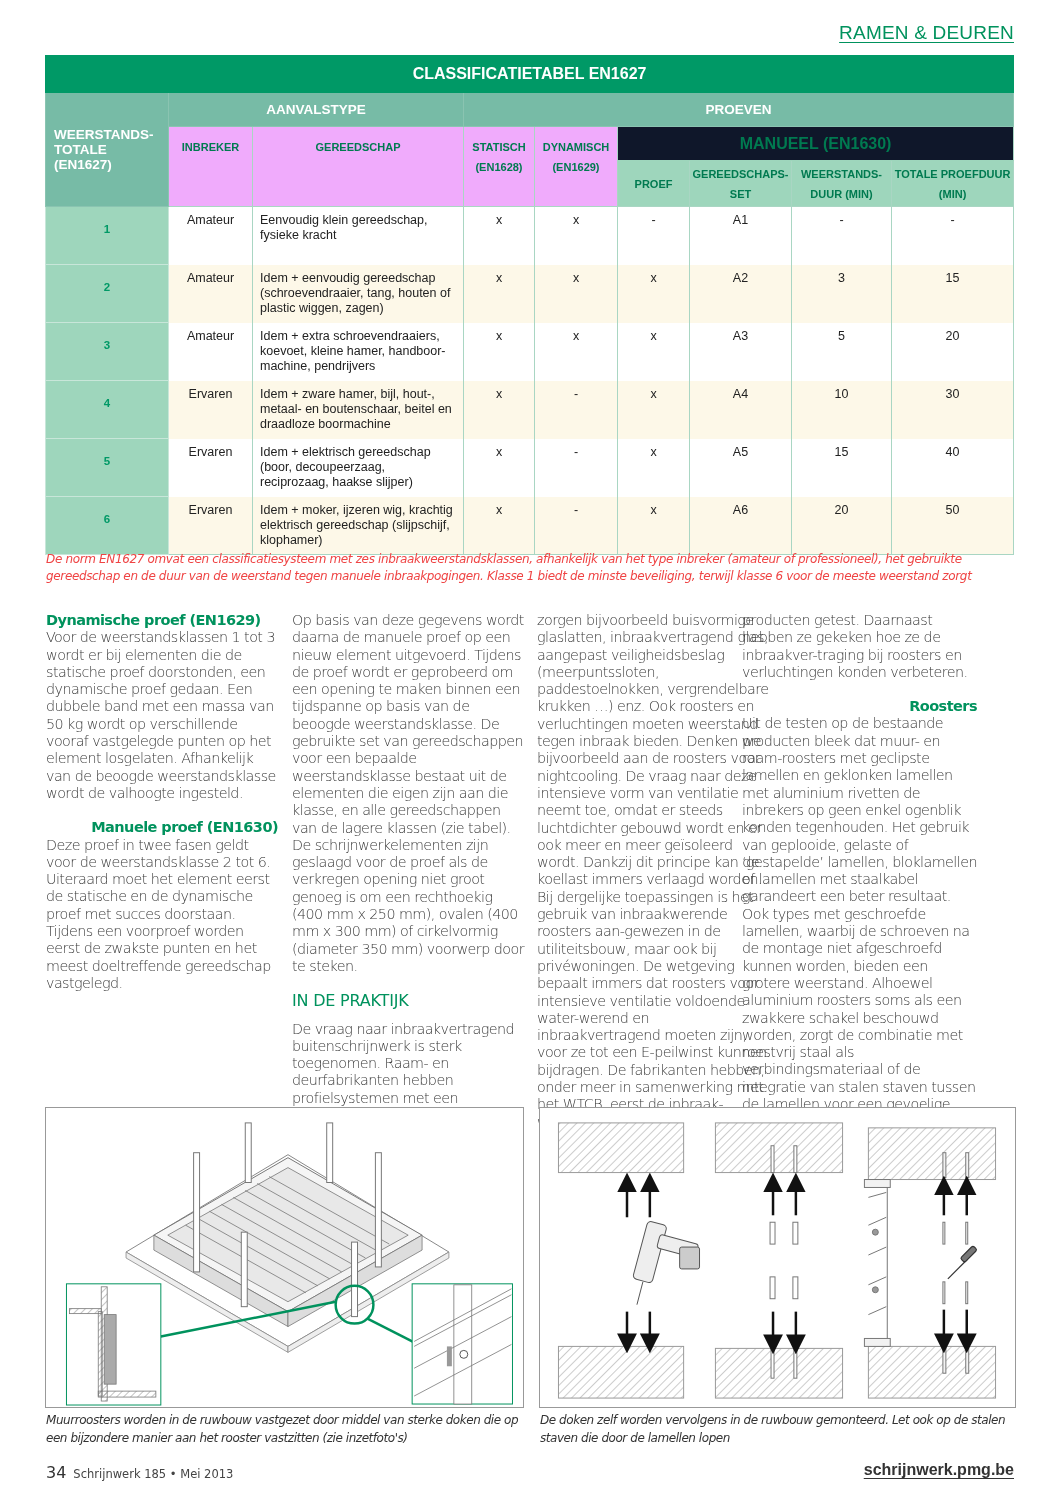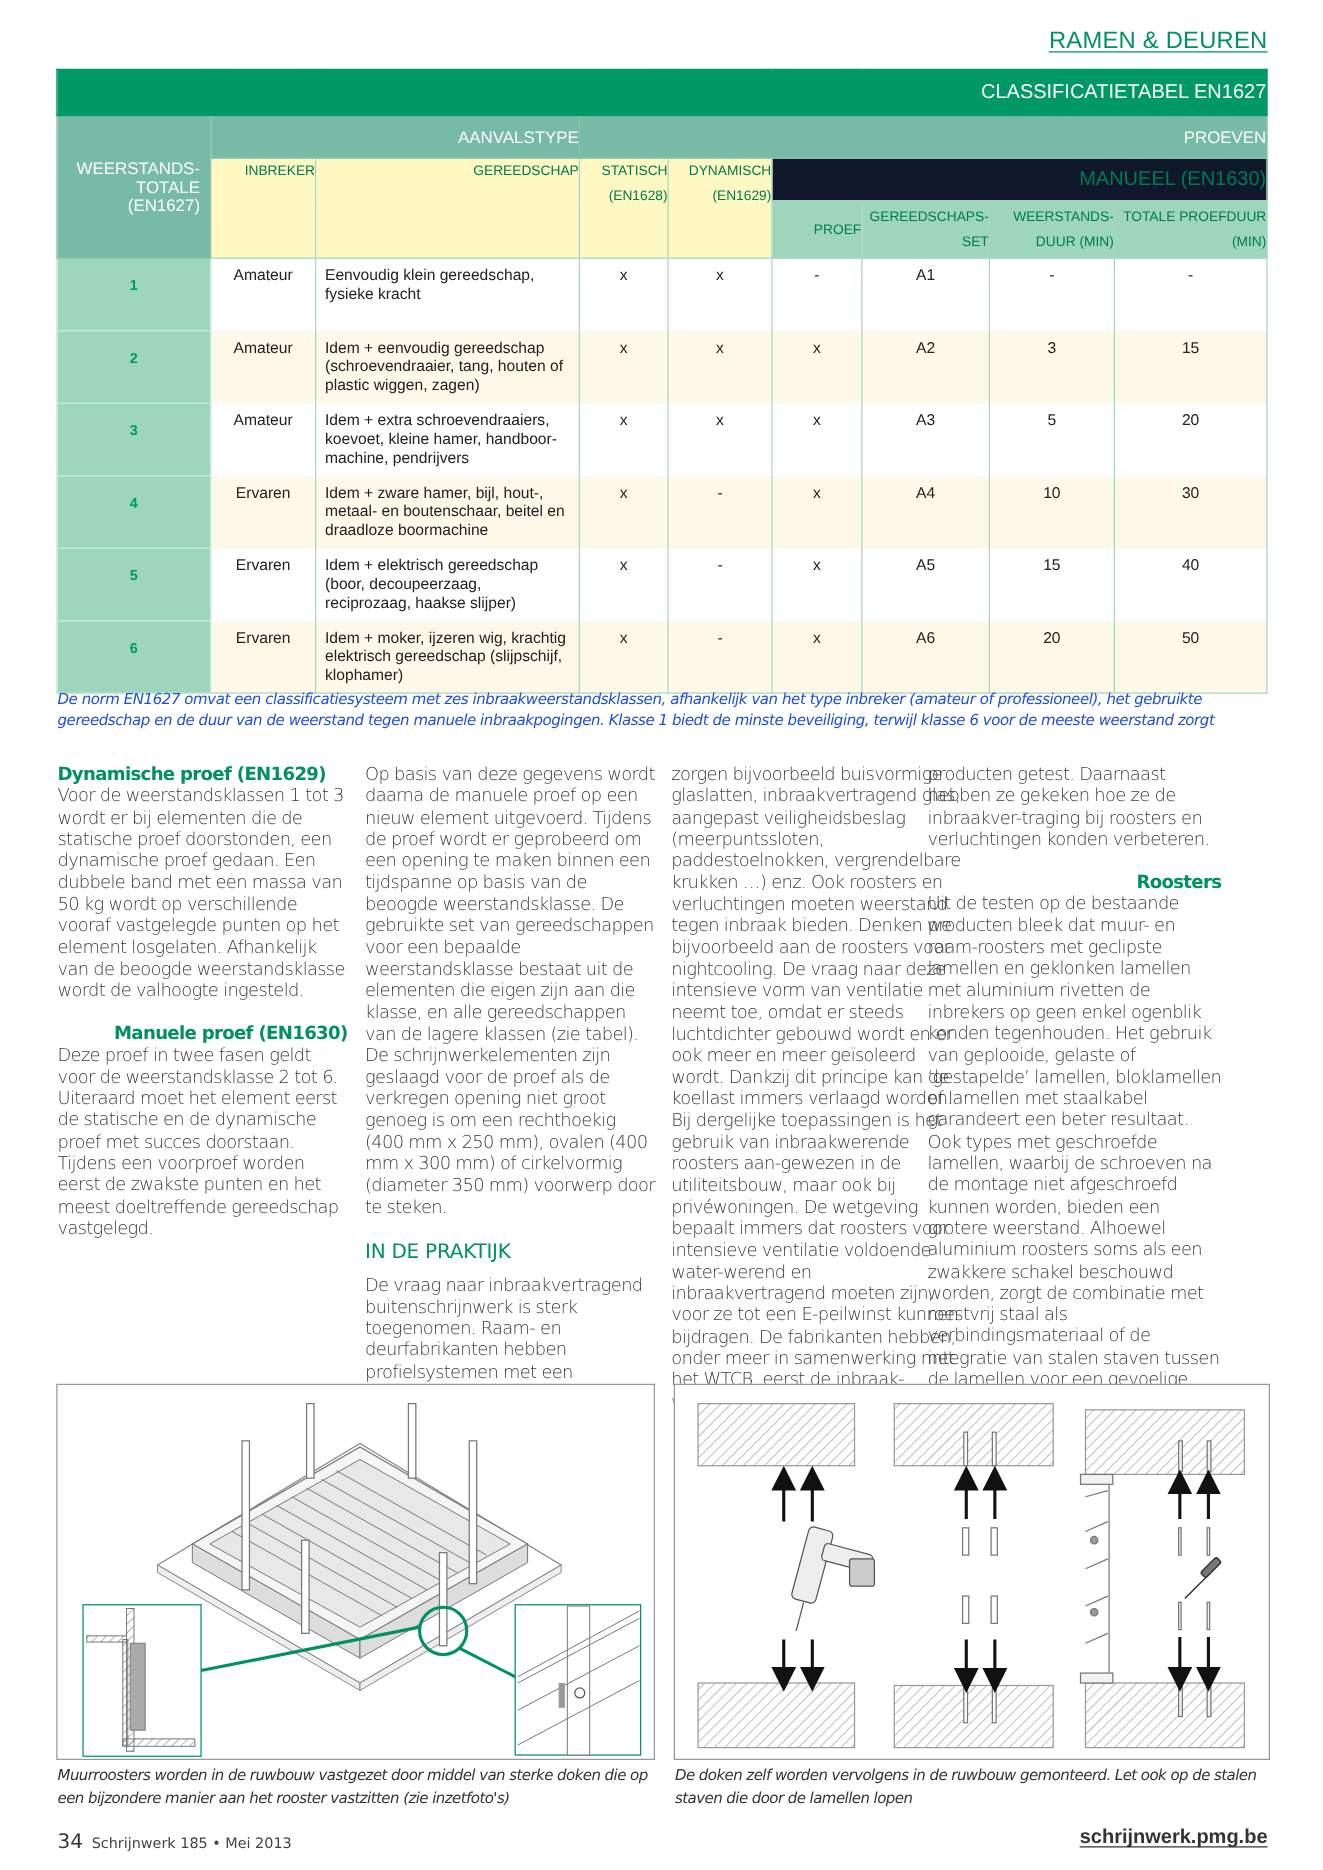--- a/index.html
+++ b/index.html
@@ -4,35 +4,35 @@
 <style>
   * { box-sizing: border-box; margin: 0; padding: 0; }
   html, body { width: 1058px; height: 1496px; background: #ffffff; }
   body { position: relative; font-family: "Liberation Sans", "DejaVu Sans", sans-serif; color: #333; overflow: hidden; }
 
   .section-title { position: absolute; right: 44px; top: 22px; font-size: 19px; color: #00925d; text-decoration: underline; text-underline-offset: 3px; letter-spacing: 0.2px; }
 
   
   .cls-table { position: absolute; left: 45px; top: 55px; width: 968px; border-collapse: collapse; table-layout: fixed; font-size: 12.5px; }
   .cls-table td, .cls-table th { border: 1px solid #a9d6c3; }
-  .cls-table th { font-weight: normal; text-align: right; }
+  .cls-table th { font-weight: bold; }
   .t-title { background: #009966; color: #fff; font-size: 16px; height: 37px; border-color: #009966 !important; }
   .t-group { background: #77bba6; color: #fff; font-size: 13.5px; height: 34px; border-color: #8ac4b1 !important; }
   .t-rowhead { background: #77bba6; color: #fff; font-size: 13.5px; text-align: left; padding: 0 8px; vertical-align: middle; border-color: #8ac4b1 !important; }
-  .t-sub { background: #fef9c3; color: #007a50; font-size: 11px; vertical-align: top; line-height: 20px; }
+  .t-sub { background: #f0abfc; color: #007a50; font-size: 11px; vertical-align: top; padding-top: 10px; line-height: 20px; }
   .t-sub2 { background: #9ed6bc; color: #007a50; font-size: 11px; vertical-align: middle; line-height: 20px; }
   .t-sub-top { background: #0f172a; color: #007a50; font-size: 16px; height: 34px; border-bottom-color: #9ed6bc !important; }
   .t-klasse { background: #9ed6bc; color: #009966; font-weight: bold; text-align: center; vertical-align: top; padding-top: 16px; font-size: 11.5px; border-color: #c8e6d9 !important; }
   tr.odd td.cell { background: #ffffff; }
   tr.even td.cell { background: #fdf8e8; }
   td.cell { text-align: center; vertical-align: top; padding: 6px 6px; color: #222; border-top: none; border-bottom: none; }
   td.cell.tools { text-align: left; padding-left: 7px; line-height: 15px; }
   tr.body-row:last-child td.cell { border-bottom: 1px solid #a9d6c3; }
 
-  .table-caption { position: absolute; left: 46px; top: 551px; width: 970px; font-size: 12px; font-style: italic; color: #1d4ed8; line-height: 16.5px; font-family: "DejaVu Sans", sans-serif; letter-spacing: -0.35px; }
+  .table-caption { position: absolute; left: 46px; top: 551px; width: 970px; font-size: 12px; font-style: italic; color: #ef4444; line-height: 16.5px; font-family: "DejaVu Sans", sans-serif; letter-spacing: -0.35px; }
 
   
   .col { position: absolute; top: 612px; width: 232px; font-size: 14.3px; line-height: 17.3px; color: #3a3a3a; font-family: "DejaVu Sans", sans-serif; letter-spacing: -0.55px; font-weight: 300; }
   .col p { margin: 0; }
   .col p + h3 { margin-top: 17px; text-align: right; }
   .col h3 { color: #00925d; font-size: 14.5px; font-weight: bold; margin: 0; }
   .col h2 { color: #00925d; font-size: 16px; font-weight: normal; margin: 17px 0 11px; letter-spacing: -0.2px; }
   .c1 { left: 46px; } .c2 { left: 292px; } .c3 { left: 537px; } .c4 { left: 742px; width: 235px; }
 
   

